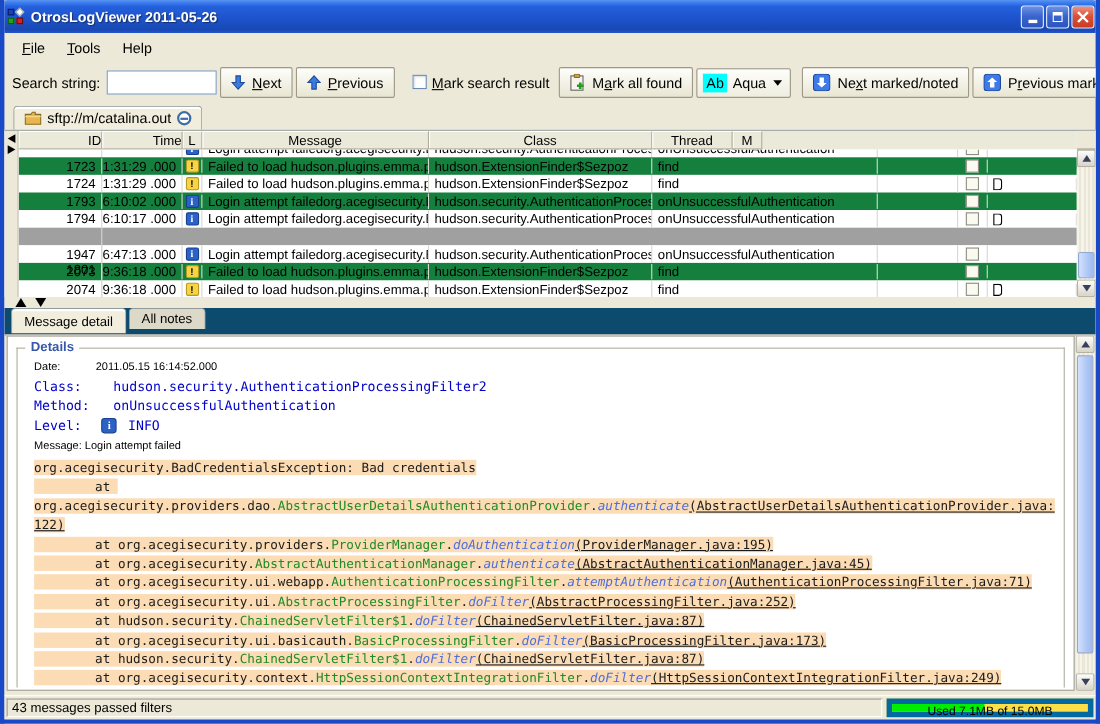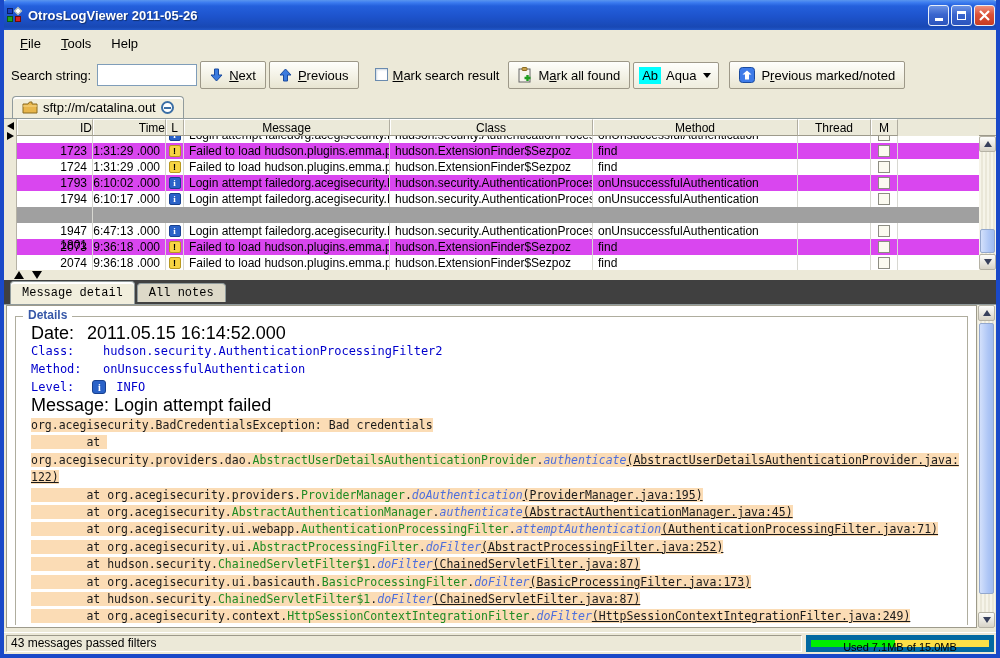--- a/index.html
+++ b/index.html
@@ -48,21 +48,21 @@
   .minus-ic{width:13px;height:13px;border:2px solid #3A6EA5;border-radius:50%;background:#fff;position:relative;}
   .minus-ic::after{content:"";position:absolute;left:1px;right:1px;top:3.5px;height:2px;background:#3A6EA5;}
   
   .tablewrap{flex:0 0 152px;height:152px;display:flex;background:#fff;border-top:1px solid #919B9C;position:relative;}
   .marker-strip{flex:0 0 13px;background:#ECE9D8;border-right:1px solid #B5B2A5;padding-top:3px;display:flex;flex-direction:column;align-items:center;gap:2px;}
   .tcol{flex:1;display:flex;flex-direction:column;overflow:hidden;background:#fff;}
   .thead{display:flex;height:17px;flex:0 0 17px;background:#EBE9D9;font-size:12px;}
   .th{display:flex;align-items:center;justify-content:center;border-top:1px solid #FFF;border-bottom:1px solid #9D9A8B;border-right:1px solid #B0ADA0;box-shadow:inset 1px 0 0 #fff;overflow:hidden;white-space:nowrap;}
   .tbody{flex:1;overflow:hidden;}
   .trow{display:flex;height:16px;font-size:12px;background:#fff;color:#000;}
-  .trow.alt{background:#d946ef;}
+  .trow.alt{background:#15803d;align-items:center;}
   .trow.sel{background:#A0A0A0;flex-direction:column;}
   .cliprow{height:7px;overflow:hidden;}
   .cliprow .trow{margin-top:-9px;}
   .td{display:flex;align-items:center;padding:0 5px;border-right:1px solid #D8D8D2;overflow:hidden;white-space:nowrap;}
   .col-id{width:76px;flex:0 0 76px;justify-content:flex-end;}
   .col-time{width:73px;flex:0 0 73px;justify-content:flex-end;}
   .col-level{width:18px;flex:0 0 18px;justify-content:center;padding:0;}
   .col-msg{width:206px;flex:0 0 206px;}
   .col-class{width:203px;flex:0 0 203px;}
   .col-method{width:205px;flex:0 0 205px;}
@@ -88,31 +88,31 @@
   .tri{width:0;height:0;}
   .tri-up-s{border-left:4px solid transparent;border-right:4px solid transparent;border-bottom:6px solid #37405C;}
   .tri-down-s{border-left:4px solid transparent;border-right:4px solid transparent;border-top:6px solid #37405C;}
   .tri-left{border-top:4px solid transparent;border-bottom:4px solid transparent;border-right:7px solid #000;}
   .tri-right{border-top:4px solid transparent;border-bottom:4px solid transparent;border-left:7px solid #000;}
   .tri-up-b{border-left:5px solid transparent;border-right:5px solid transparent;border-bottom:8px solid #000;}
   .tri-down-b{border-left:5px solid transparent;border-right:5px solid transparent;border-top:8px solid #000;}
   
   .divider{height:10px;flex:0 0 10px;background:#ECE9D8;display:flex;align-items:center;padding-left:10px;gap:8px;}
   
-  .dtabs{height:24px;flex:0 0 24px;display:flex;align-items:center;padding-left:6px;gap:2px;background:#404040;font-family:Liberation Mono, monospace;}
+  .dtabs{height:24px;flex:0 0 24px;display:flex;align-items:flex-start;padding-left:6px;gap:2px;background:#0c4a6e;}
   .dtab{height:19px;display:flex;align-items:center;padding:0 11px;font-size:12px;background:#DDD9C8;
     border:1px solid #919B9C;border-bottom:none;border-radius:4px 4px 0 0;}
   .dtab.active{height:23px;background:#F1EEDD;box-shadow:inset 0 2px 0 #fff;position:relative;z-index:2;}
   
   .detailwrap{flex:1;display:flex;background:#ECE9D8;border-top:1px solid #919B9C;overflow:hidden;}
   .detail{flex:1;background:#fff;border:1px solid #9D9A8B;margin:0 0 4px 2px;position:relative;padding:14px 8px 2px 10px;overflow:hidden;}
   .titled{position:absolute;left:8px;right:8px;top:10px;bottom:2px;border:1px solid #AFAD9E;border-bottom:none;pointer-events:none;}
   .legend{position:absolute;top:2px;left:16px;background:#fff;padding:0 5px;color:#3758A8;font-weight:bold;font-size:12px;z-index:2;}
   .dbody{position:relative;z-index:1;padding:4px 8px 0 14px;}
-  .dline{height:18px;display:flex;align-items:center;font-size:18px;color:#000;white-space:pre;}
+  .dline{height:18px;display:flex;align-items:center;font-size:10px;color:#000;white-space:pre;}
   .dlab{display:inline-block;width:56px;}
   .mono{font-family:"DejaVu Sans Mono",monospace;font-size:12px;}
   .blue{color:#0000CC;}
   .dlab-m{display:inline-block;width:72px;}
   .lvl-ic{width:14px;height:14px;border-radius:3px;background:#2A62C8;border:1px solid #17408F;color:#fff;
     font:bold 10px/13px "Liberation Serif",serif;text-align:center;display:inline-block;margin:0 10px 0 18px;}
   .lvl-ic::after{content:"i";}
   #stack{margin-top:3px;}
   .sline{font-family:"DejaVu Sans Mono",monospace;font-size:11.5px;line-height:17.4px;white-space:pre;}
   .shl{background:#FBDCB5;}
@@ -193,20 +193,27 @@
     </button>
     <div class="tb-combo">
       <span class="ab-swatch">Ab</span>
       <span>Aqua</span>
       <span class="combo-arrow"></span>
     </div>
     <span class="gap6"></span>
     <button class="tb-btn">
       <svg width="16" height="16" viewBox="0 0 16 16">
         <rect x="0.5" y="0.5" width="15" height="15" rx="3" fill="#3E7BE8" stroke="#1A4A9E"></rect>
+        <path d="M6 3.5 h4 v5 h2.5 L8 12.5 L3.5 8.5 H6 Z" fill="#fff"></path>
+      </svg>
+      <span>Ne<u>x</u>t marked/noted</span>
+    </button>
+    <button class="tb-btn">
+      <svg width="16" height="16" viewBox="0 0 16 16">
+        <rect x="0.5" y="0.5" width="15" height="15" rx="3" fill="#3E7BE8" stroke="#1A4A9E"></rect>
         <path d="M6 12.5 h4 v-5 h2.5 L8 3.5 L3.5 7.5 H6 Z" fill="#fff"></path>
       </svg>
       <span>P<u>r</u>evious marked/noted</span>
     </button>
     <span class="gap6"></span>
 
   </div>
 
   <div class="tabbar">
     <span class="ftab">
@@ -224,21 +231,20 @@
       <span class="tri tri-left"></span>
       <span class="tri tri-right"></span>
     </div>
     <div class="tcol">
       <div class="thead">
         <span class="th col-id">ID</span>
         <span class="th col-time">Time</span>
         <span class="th col-level">L</span>
         <span class="th col-msg">Message</span>
         <span class="th col-class">Class</span>
-        <span class="th col-method">Method</span>
         <span class="th col-thread">Thread</span>
         <span class="th col-m">M</span>
         <span class="th col-note">Enter a Note</span>
       </div>
       <div class="tbody" id="log-rows">
           <div class="cliprow">
             <div class="trow">
               <span class="td col-id"></span>
               <span class="td col-time"></span>
               <span class="td col-level">

